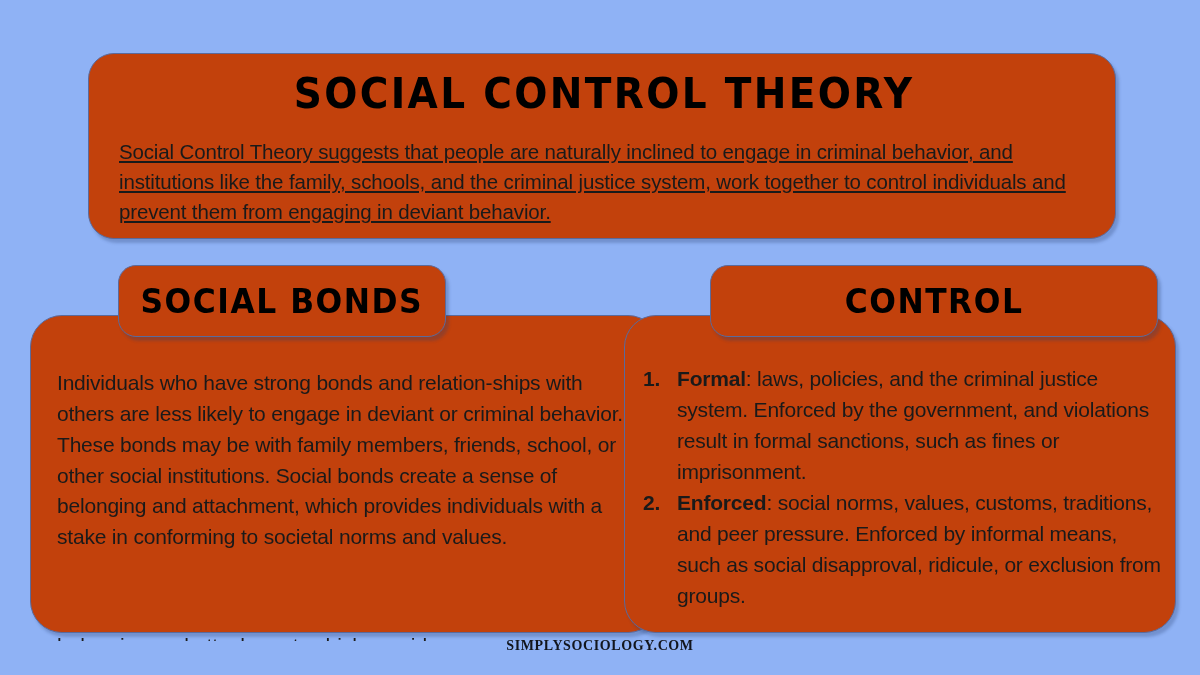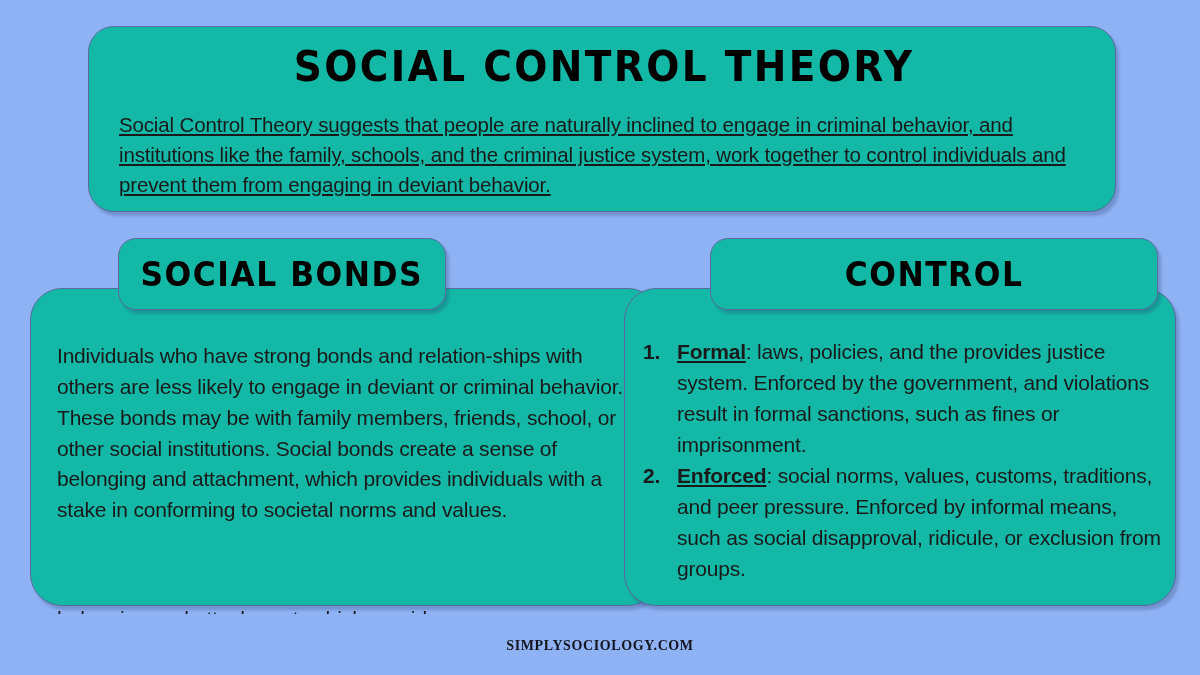--- a/index.html
+++ b/index.html
@@ -9,25 +9,26 @@
   body {
     width: 1200px;
     height: 675px;
     background: #8fb2f5;
     font-family: "Liberation Sans", sans-serif;
     overflow: hidden;
     position: relative;
   }
 
   .card {
-    background: #14b8a6;
+    background: #c2410c;
     border: 1.5px solid #5a6a9c;
     box-shadow: 3px 4px 3px rgba(40,60,110,0.28);
     box-sizing: border-box;
     position: absolute;
+    margin-top: 27px;
   }
 
   
   #intro-card {
     left: 88px;
     top: 26px;
     width: 1028px;
     height: 186px;
     border-radius: 26px;
     padding: 14px 26px 0 30px;
@@ -127,21 +128,21 @@
     padding-left: 38px;
     margin-bottom: 1px;
   }
   ol.numbered > li::before {
     content: counter(ctrl) ".";
     position: absolute;
     left: 4px;
     top: 0;
     font-weight: bold;
   }
-  .item-label { font-weight: bold; text-decoration: underline; }
+  .item-label { font-weight: bold; }
 
   
   #footer {
     position: absolute;
     left: 0;
     right: 0;
     top: 638px;
     text-align: center;
     font-family: "Liberation Serif", serif;
     font-weight: bold;
@@ -164,21 +165,21 @@
 </div>
 
 <div class="card header-pill" id="bonds-header">
   <span class="header-title">SOCIAL BONDS</span>
 </div>
 
 <div class="card column-card" id="control-card">
   <div class="column-body">
     <ol class="numbered">
       <li>
-        <span class="item-label">Formal</span><span>: laws,  policies, and the provides justice system.  Enforced by the government, and violations result in formal sanctions, such as fines or imprisonment.</span>
+        <span class="item-label">Formal</span><span>: laws,  policies, and the criminal justice system.  Enforced by the government, and violations result in formal sanctions, such as fines or imprisonment.</span>
       </li>
       <li>
         <span class="item-label">Enforced</span><span>: social norms, values, customs, traditions, and peer pressure. Enforced by informal means, such as social disapproval, ridicule, or exclusion from groups.</span>
       </li>
     </ol>
   </div>
 </div>
 
 <div class="card header-pill" id="control-header">
   <span class="header-title">CONTROL</span>

